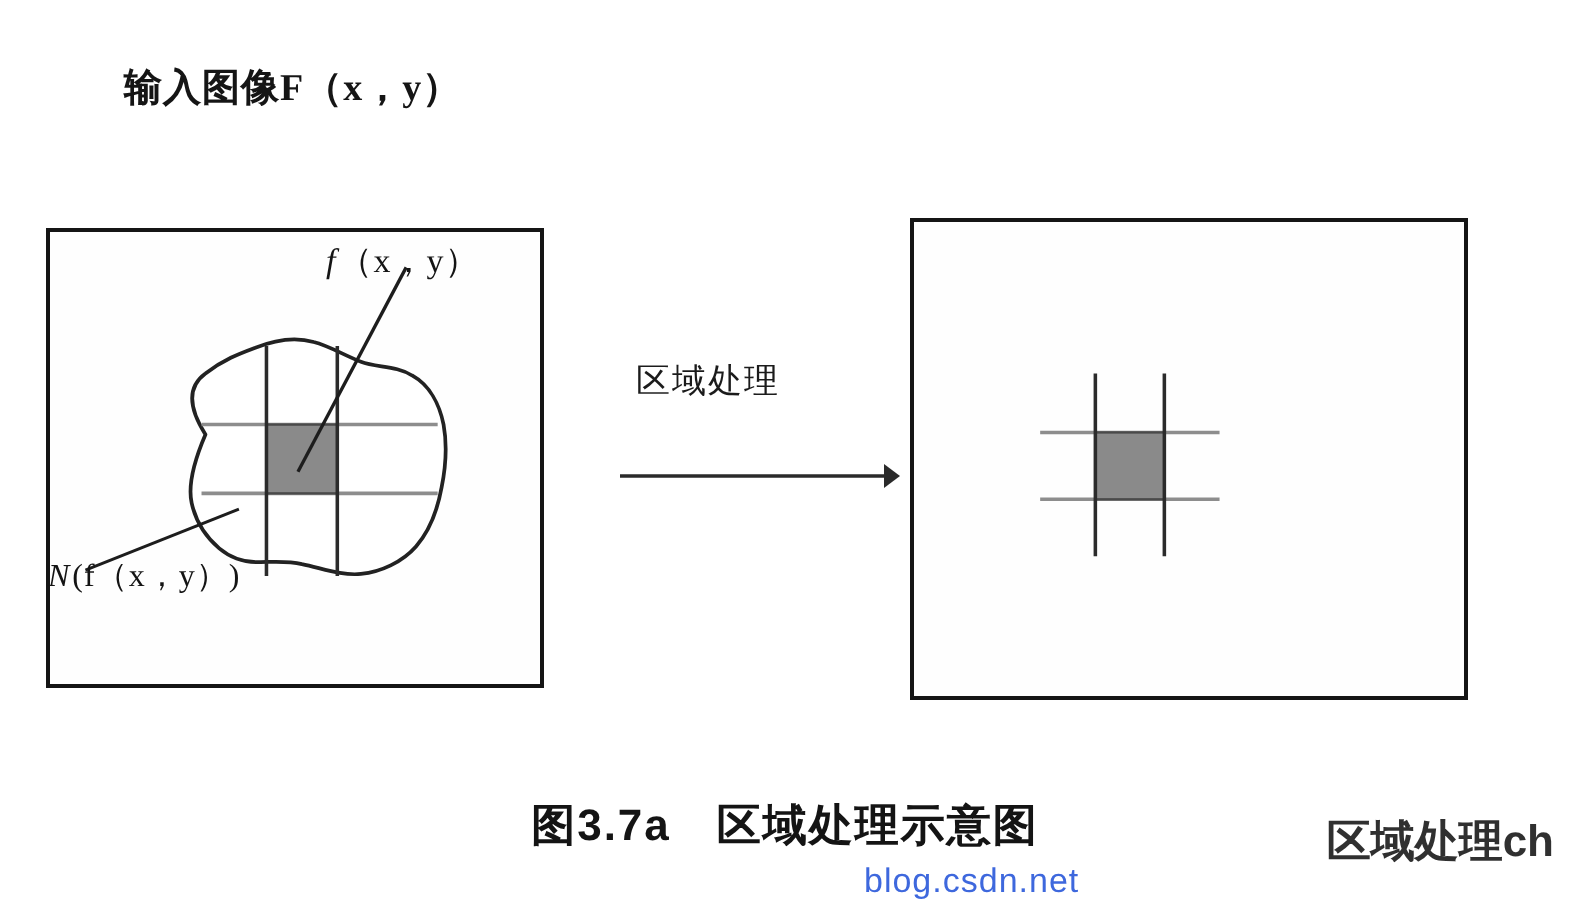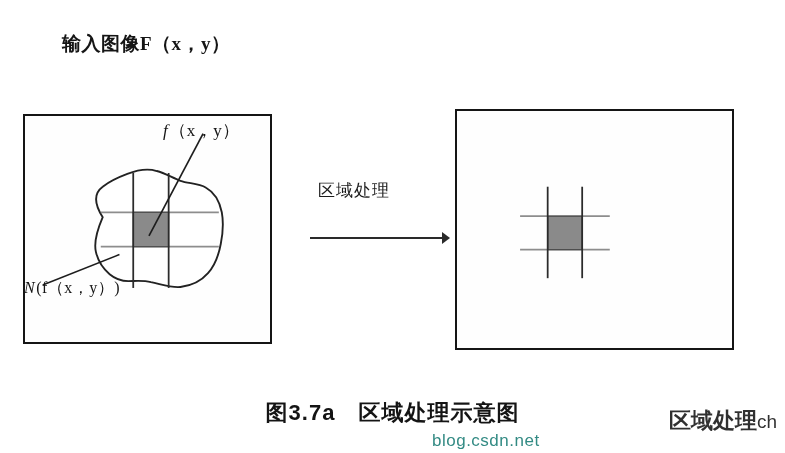--- a/index.html
+++ b/index.html
@@ -110,31 +110,31 @@
     top: 404px;
     font-family: "Liberation Sans", "DejaVu Sans", sans-serif;
     font-weight: bold;
     font-size: 22px;
     color: #1f1f1f;
     letter-spacing: 0px;
     white-space: nowrap;
     opacity: 0.92;
   }
   #watermark-brand .suffix {
-    font-weight: normal;
-    font-size: 19px;
+    font-weight: bold;
+    font-size: 22px;
   }
 
   #watermark-faint {
     position: absolute;
     left: 432px;
     top: 429px;
     font-family: "Liberation Sans", "DejaVu Sans", sans-serif;
     font-size: 17px;
-    color: #0f766e;
+    color: #1d4ed8;
     letter-spacing: 0.5px;
     white-space: nowrap;
     opacity: 0.85;
   }
 </style>
 </head>
 <body>
 
 <div id="stage">
 

